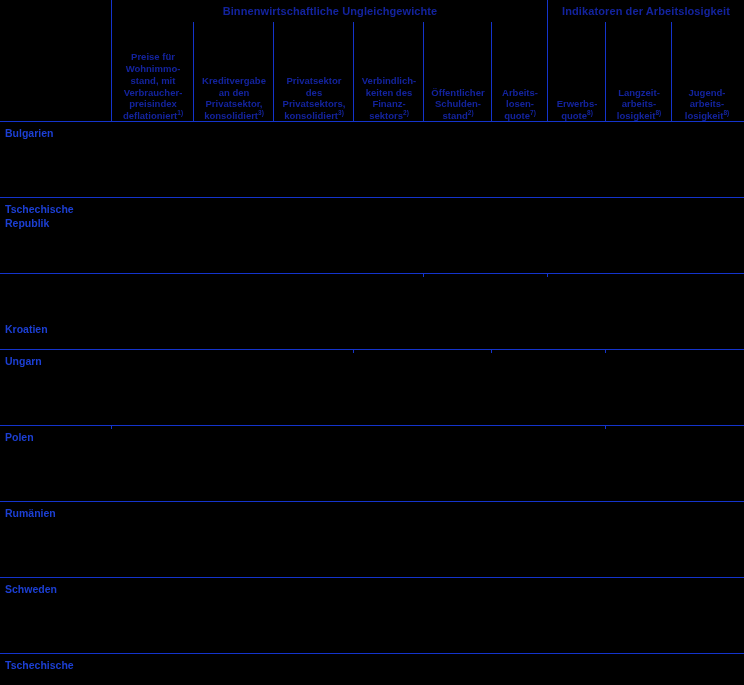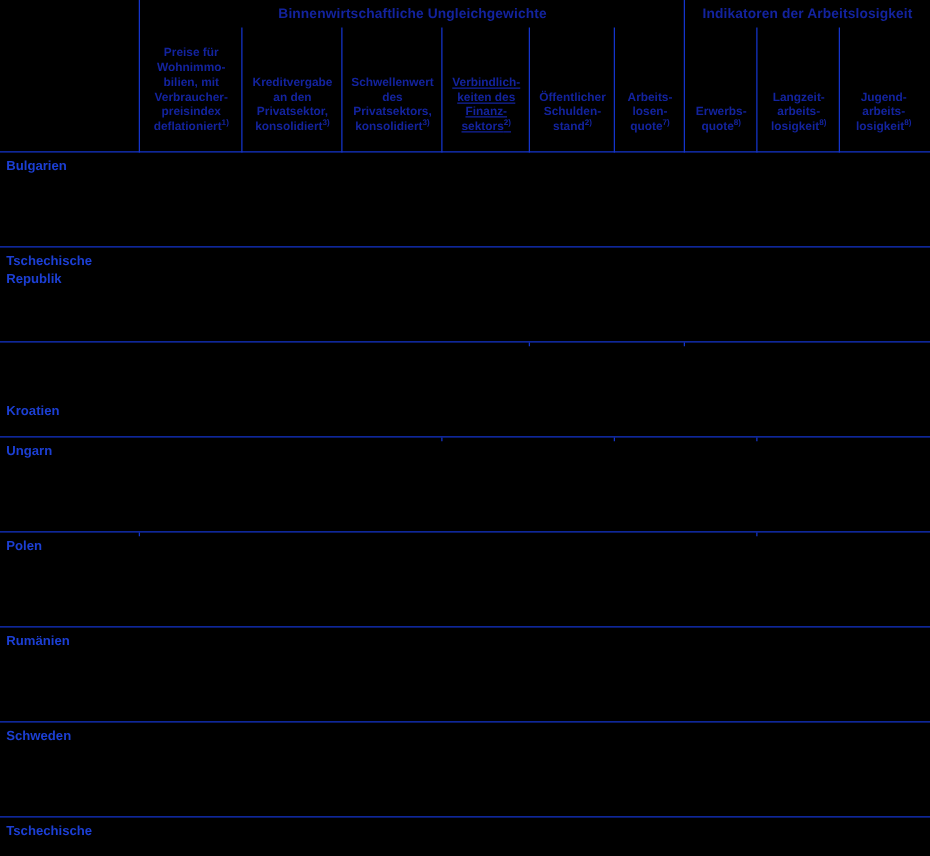--- a/index.html
+++ b/index.html
@@ -55,21 +55,21 @@
   .group-labour   { left: 548px; width: 196px; }
 
   .colhead-row {
     position: relative;
     height: 100px;
     width: 744px;
   }
 
   .colhead {
     position: absolute;
-    bottom: 14px;
+    bottom: 0;
     text-align: center;
     font-size: 9.5px;
     line-height: 11.8px;
     font-weight: bold;
     color: #13239e;
     padding: 0 2px;
   }
 
   .colhead sup {
     font-size: 6.5px;
@@ -160,41 +160,41 @@
     <div class="group-row">
       <div class="group-cell group-domestic">Binnenwirtschaftliche Ungleichgewichte</div>
       <div class="group-cell group-labour">Indikatoren der Arbeitslosigkeit</div>
     </div>
 
     <div class="colhead-row">
 
       <div class="colhead" style="left:112px; width:82px;">
         <span>Preise für</span><br>
         <span>Wohnimmo-</span><br>
-        <span>bilien, mit</span><br>
+        <span>stand, mit</span><br>
         <span>Verbraucher-</span><br>
         <span>preisindex</span><br>
         <span>deflationiert</span><sup>1)</sup>
       </div>
 
       <div class="colhead" style="left:194px; width:80px;">
         <span>Kreditvergabe</span><br>
         <span>an den</span><br>
         <span>Privatsektor,</span><br>
         <span>konsolidiert</span><sup>3)</sup>
       </div>
 
       <div class="colhead" style="left:274px; width:80px;">
-        <span>Schwellenwert</span><br>
+        <span>Privatsektor</span><br>
         <span>des</span><br>
         <span>Privatsektors,</span><br>
         <span>konsolidiert</span><sup>3)</sup>
       </div>
 
-      <div class="colhead" style="left:354px; width:70px;text-decoration:underline;">
+      <div class="colhead" style="left:354px; width:70px;">
         <span>Verbindlich-</span><br>
         <span>keiten des</span><br>
         <span>Finanz-</span><br>
         <span>sektors</span><sup>2)</sup>
       </div>
 
       <div class="colhead" style="left:424px; width:68px;">
         <span>Öffentlicher</span><br>
         <span>Schulden-</span><br>
         <span>stand</span><sup>2)</sup>

